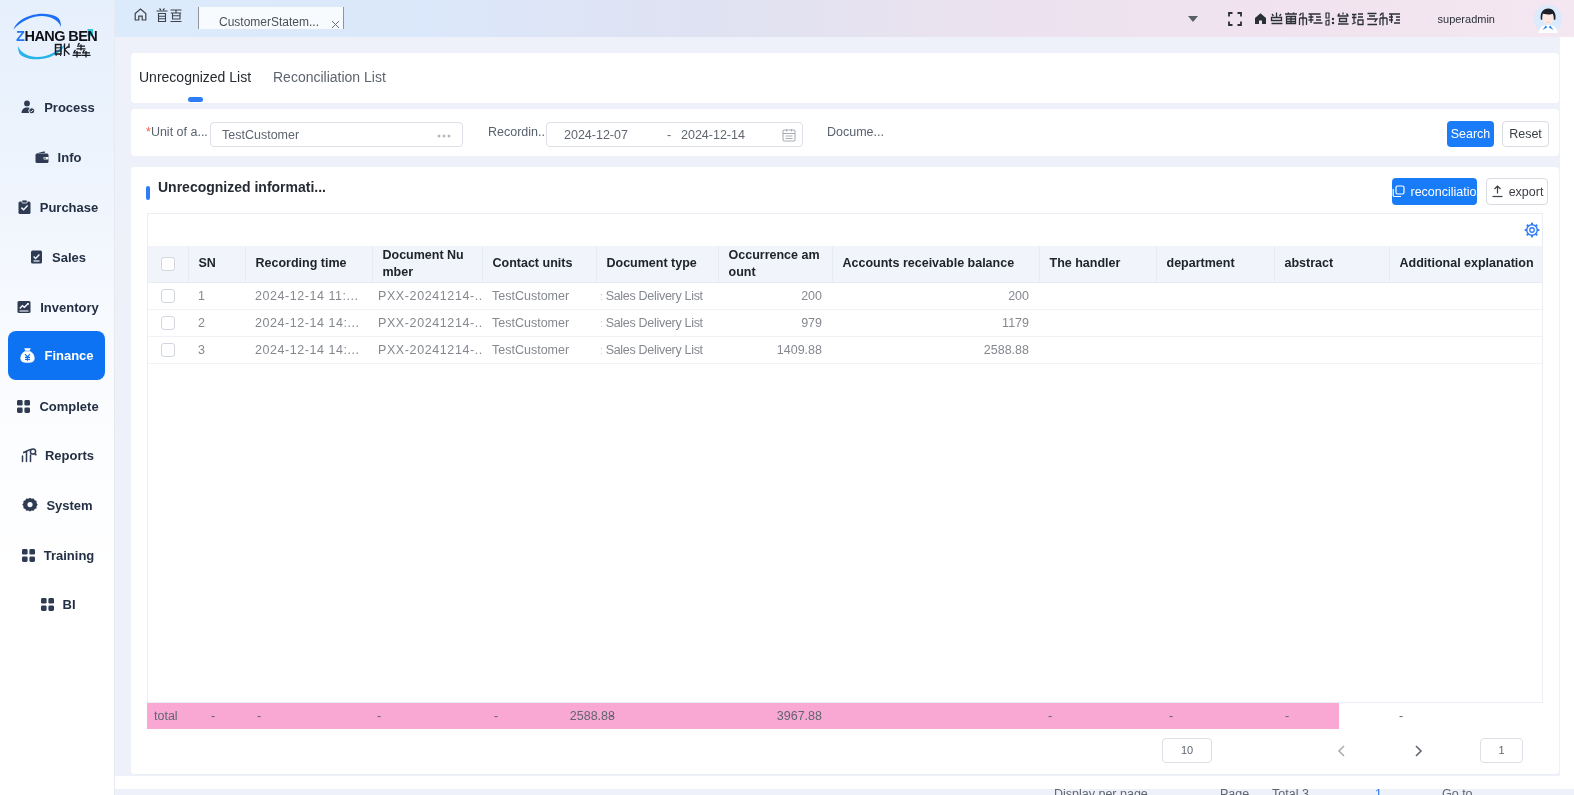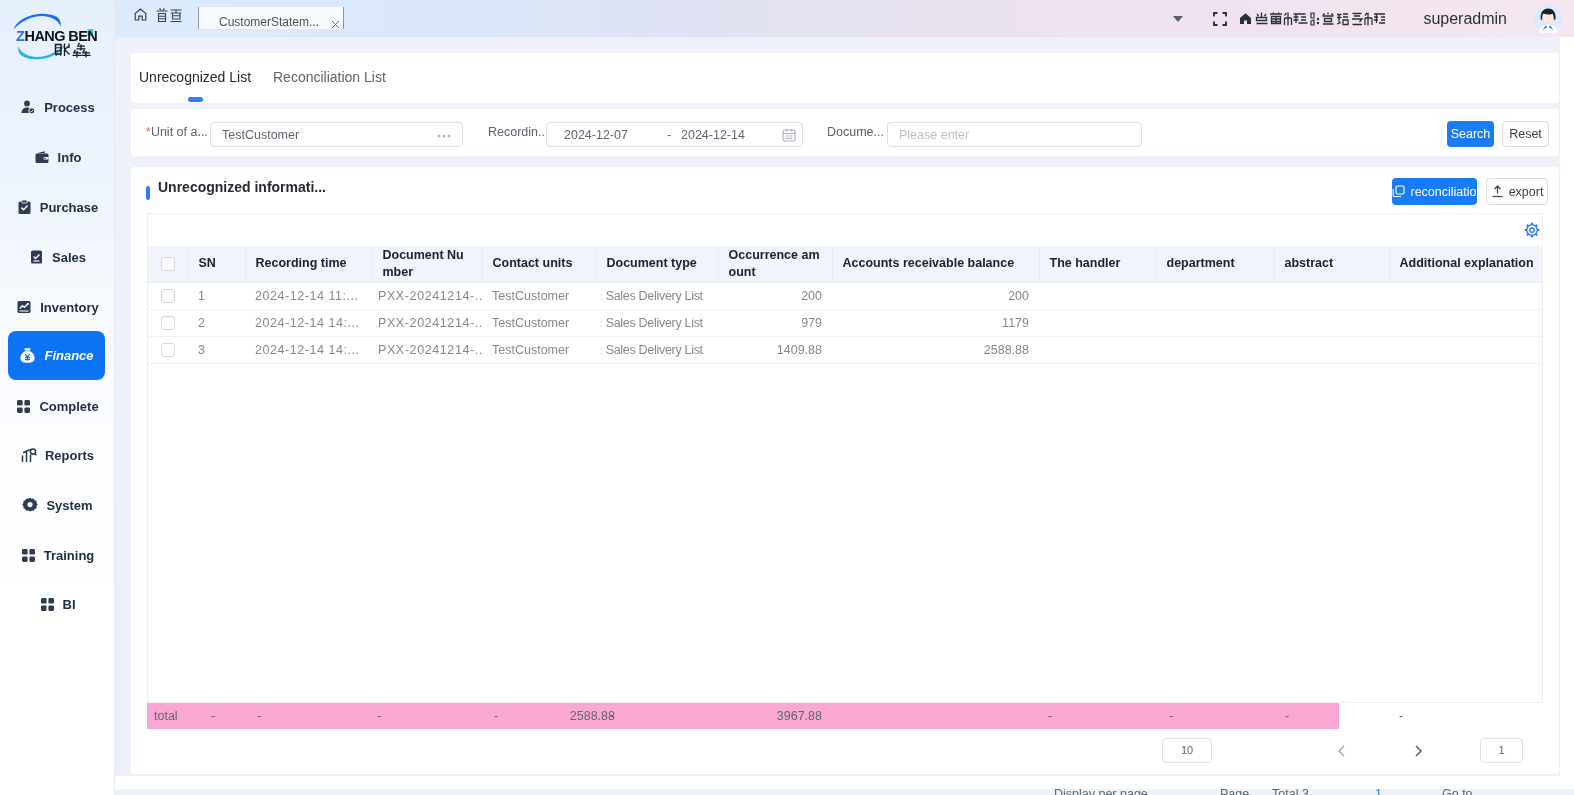--- a/index.html
+++ b/index.html
@@ -10,21 +10,21 @@
   
   .sidebar { position:absolute; left:0; top:0; width:115px; height:795px;
     background:linear-gradient(180deg,#e6f0fc 0%,#ecf3fd 18%,#f6f9fe 38%,#fcfdff 55%,#ffffff 75%);
     border-right:1px solid #e7eaf1; z-index:5; }
   .navitem { position:absolute; left:0; width:115px; height:30px;
     display:flex; align-items:center; justify-content:center; gap:8px;
     color:#233044; font-size:13px; font-weight:700;text-align:right; }
   .navitem svg { flex:0 0 auto; }
   .nav-finance { position:absolute; left:8px; top:331px; width:97px; height:49px;
     background:#0d73f2; border-radius:8px; display:flex; align-items:center;
-    justify-content:center; gap:8px; color:#fff; font-size:13px; font-weight:700;font-style:italic; }
+    justify-content:center; gap:8px; color:#fff; font-size:13px; font-weight:700; }
 
   
   .topbar { position:absolute; left:115px; top:0; width:1459px; height:37px;
     background:linear-gradient(90deg,#dcebfb 0%,#dbe7fa 22%,#dfe2f2 40%,#ece2ef 61%,#f2e4ef 85%,#f4e7f1 100%); }
   .tb-home { position:absolute; left:18px; top:7px; display:flex; align-items:center; gap:8px; }
   .tb-tab { position:absolute; left:83px; top:7px; width:146px; height:22px;
     border-left:1px solid #8e959e; border-right:1px solid #8e959e;
     background:rgba(255,255,255,0.8); display:flex; align-items:flex-end; }
   .tb-tab .lbl { font-size:12px; color:#4c5158; margin-left:20px; }
   .tb-right { position:absolute; right:0; top:0; height:37px; display:flex; align-items:center; }
@@ -239,21 +239,21 @@
         <path d="M15 2 h12 M18 0.5 l1 1.5 M24 0.5 l-1 1.5 M16.5 4.5 h9 v7 h-9 Z M16.5 7 h9 M16.5 9.5 h9 M21 4.5 v7"></path>
         <path d="M31.5 1 l-2 2.5 M33 0.5 v13 M29.5 6 h7 M29.5 6 v7 M36.5 6 v7 M38.5 2 h12 M41 2 v9 M38.5 5 h5 M38.5 8 h5 M46 5 h5 M46 8 h5 M43.5 11 h9"></path>
         <path d="M56 1 h3 v5 h-3 Z M56 9 l3 -1 v5 h-3 Z" stroke-width="1.2"></path>
         <circle cx="63" cy="7" r="1.2" fill="#2b3036" stroke="none"></circle>
         <circle cx="63" cy="11" r="1.2" fill="#2b3036" stroke="none"></circle>
         <path d="M69.5 1.5 l-1.5 2 M73 0.5 v2 M76.5 1.5 l1.5 2 M67.5 4 h11 M69.5 6.5 h7 v3 h-7 Z M68 12 h10.5"></path>
         <path d="M82 2.5 h4.5 M82 5.5 h4.5 M84 2.5 v8 M82 12 l4 -1.5 M88 2 h5 M88 5 h5 M88 8 h5 v4.5 h-5 Z"></path>
         <path d="M97.5 1.5 h9 M99 4 h6 M97 7 h10 l-2.5 3 M97.5 12.5 h9.5"></path>
         <path d="M112 1 l-2 2.5 M113 0.5 v13 M110 6 h7 M110 6 v7 M117 6 v7 M119 2 h11 M121.5 2 v9 M119 5 h4 M119 8 h4 M126 5 h4 M126 8 h4 M124 11 h8"></path>
       </svg>
-      <span style="font-size:16px;color:#2b3036;margin-right:27px">superadmin</span>
+      <span style="font-size:11px;color:#2b3036;margin-right:39px">superadmin</span>
       <svg width="28" height="28" viewBox="0 0 28 28" style="margin-right:12px">
         <circle cx="14" cy="14" r="14" fill="#dbeafc"></circle>
         <path d="M4.5 28 C4.5 22 9 19.8 14 19.8 C19 19.8 23.5 22 23.5 28 Z" fill="#fcfdff"></path>
         <path d="M8.5 25 L11.9 20.4 L13.2 22.3 Z" fill="#1a7af8"></path>
         <path d="M19.5 25 L16.1 20.4 L14.8 22.3 Z" fill="#1a7af8"></path>
         <ellipse cx="14" cy="13" rx="5.4" ry="6" fill="#fde9e2"></ellipse>
         <path d="M6.9 14.8 C5.6 7.4 9.2 3.4 14.2 3.4 C19.4 3.4 22.7 8.2 21.3 14.8 L19.8 14.8 C19.8 11.6 19.4 10 18.7 8.7 C15.1 10 10.6 9.8 9.2 8.1 C8.4 9.9 8.2 11.6 8.2 14.8 Z" fill="#1d2127"></path>
         <path d="M8.8 8.6 C10 5.4 13 4.4 15.5 4.6 L19.5 6.2 C16.5 8.8 11 9.6 8.8 8.6 Z" fill="#1d2127"></path>
         <path d="M11.8 16.6 C13.2 17.8 14.8 17.8 16.2 16.6 C15.8 18.3 12.2 18.3 11.8 16.6 Z" fill="#f2ab9e"></path>
       </svg>
@@ -284,23 +284,20 @@
       <span style="position:absolute;left:17px">2024-12-07</span>
       <span style="position:absolute;left:120px">-</span>
       <span style="position:absolute;left:134px">2024-12-14</span>
       <svg width="14" height="14" viewBox="0 0 14 14" fill="none" stroke="#a8adb5" stroke-width="1.1" style="position:absolute;right:6px;top:5px">
         <rect x="1" y="2" width="12" height="11" rx="1.5"></rect>
         <path d="M1 5.5 h12 M4.5 1 v2.5 M9.5 1 v2.5"></path>
         <path d="M3.5 8 h7 M3.5 10.5 h7" stroke-width="1"></path>
       </svg>
     </div>
     <span class="flabel" style="left:696px">Docume...</span>
-    <div class="fbox" style="left:756px; width:255px">
-      <span style="margin-left:11px; color:#bcc1c9">Please enter</span>
-    </div>
     <div style="position:absolute; left:1316px; top:12px; width:47px; height:26px; background:#1a7cf8; border-radius:4px; color:#fff; font-size:12.5px; text-align:center; line-height:26px">Search</div>
     <div style="position:absolute; left:1371px; top:12px; width:47px; height:26px; background:#fff; border:1px solid #d9dce3; border-radius:4px; color:#3a3f45; font-size:12.5px; text-align:center; line-height:24px">Reset</div>
   </div>
 
   <div class="panel p-card">
     <div class="bluebar"></div>
     <div class="cardtitle">Unrecognized informati...</div>
     <div class="btn-rec">
       <svg width="13" height="13" viewBox="0 0 13 13" fill="none" stroke="#fff" stroke-width="1.2">
         <rect x="4" y="1" width="8" height="8" rx="1.5"></rect>

